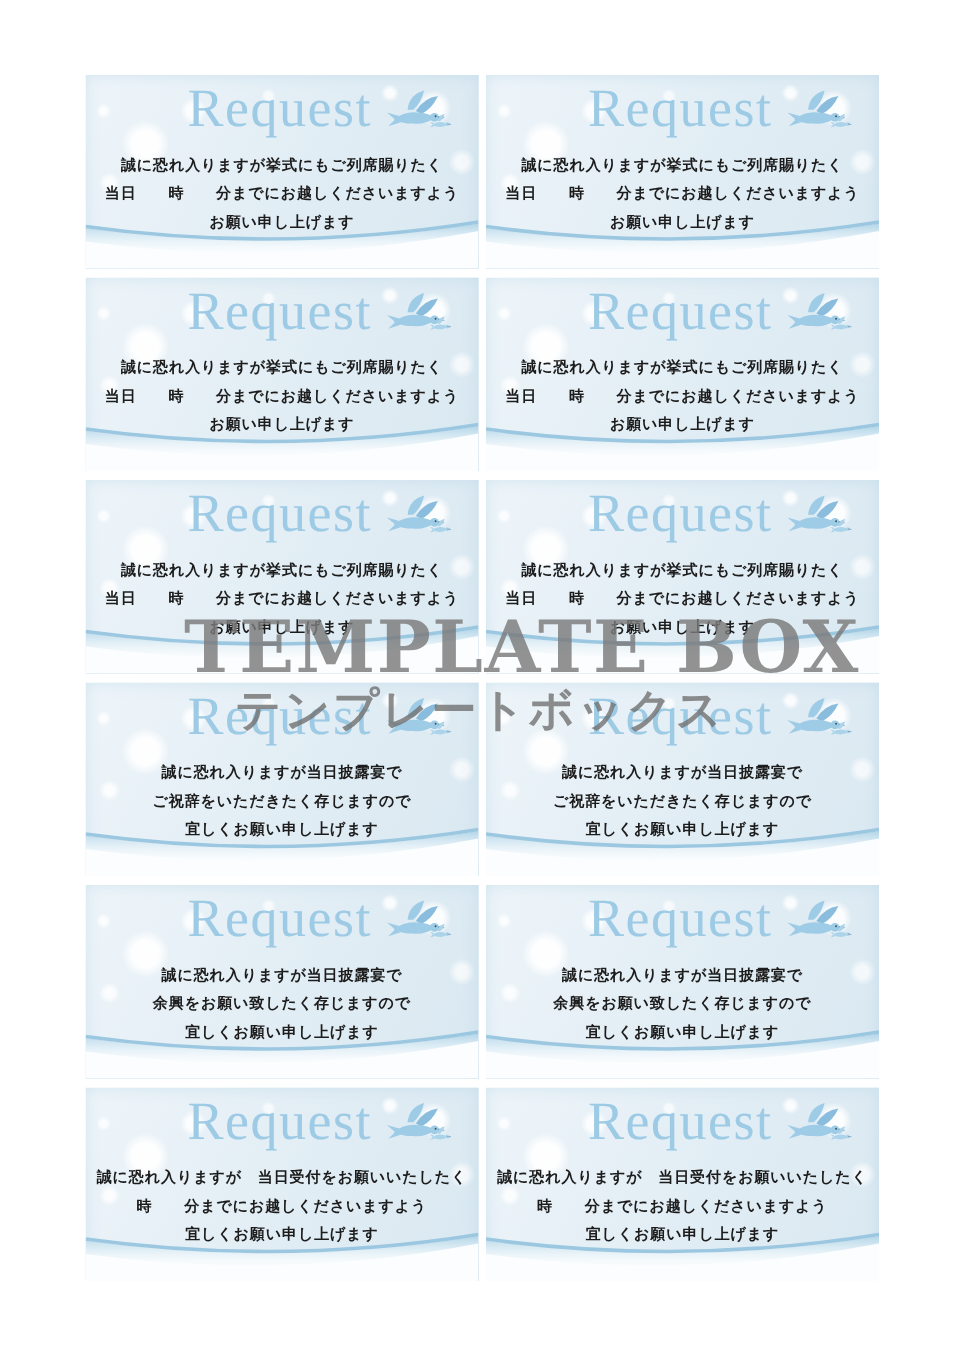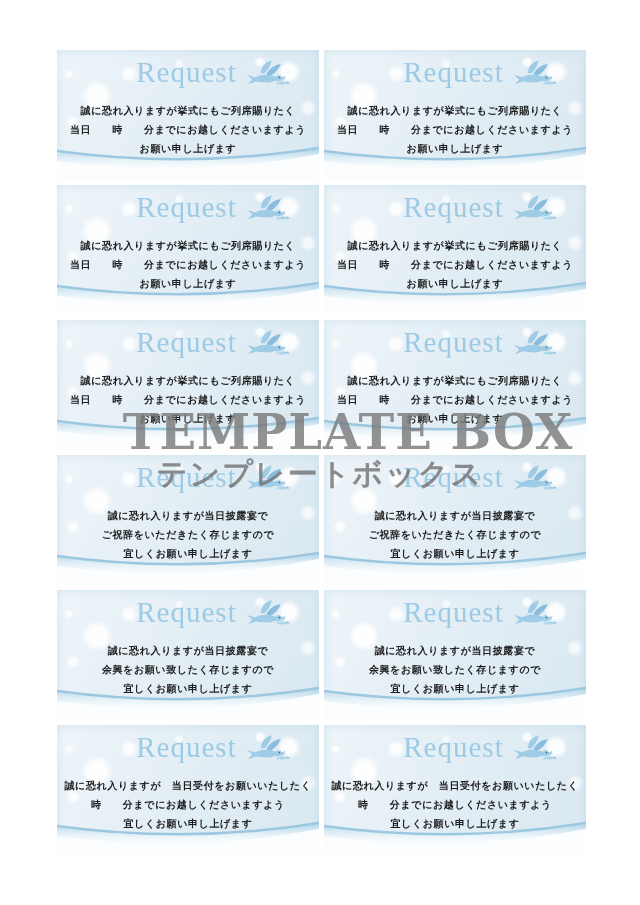--- a/index.html
+++ b/index.html
@@ -25,21 +25,21 @@
       radial-gradient(circle 5px  at 12px 24px,  rgba(255,255,255,0.8) 45%, rgba(255,255,255,0) 100%),
       linear-gradient(118deg,#eef5f9 0%,#e3eef5 45%,#d9e8f1 100%);
     box-shadow:inset 0 0 10px rgba(176,208,228,0.45);
   }
   .card-header{
     position:absolute;top:5px;left:0;width:100%;
     display:flex;justify-content:center;align-items:flex-start;gap:9px;
     transform:translateX(26px);
   }
   .card-title{
-    font-size:29px;line-height:34px;color:#9dcae4;letter-spacing:1px;
+    font-size:36px;line-height:34px;color:#9dcae4;letter-spacing:1px;
     font-family:"Liberation Serif","DejaVu Serif",serif;
   }
   .birds{width:46px;height:32px;margin-top:4px;flex:0 0 auto;}
   .card-body{position:absolute;top:51px;left:0;width:100%;text-align:center;}
   .card-line{
     font-size:10px;line-height:19px;letter-spacing:0.6px;color:#1c1c1c;
     white-space:pre;font-weight:600;
   }
   .wave{position:absolute;bottom:0;left:0;width:100%;height:34px;display:block;}
   .watermark-title{

